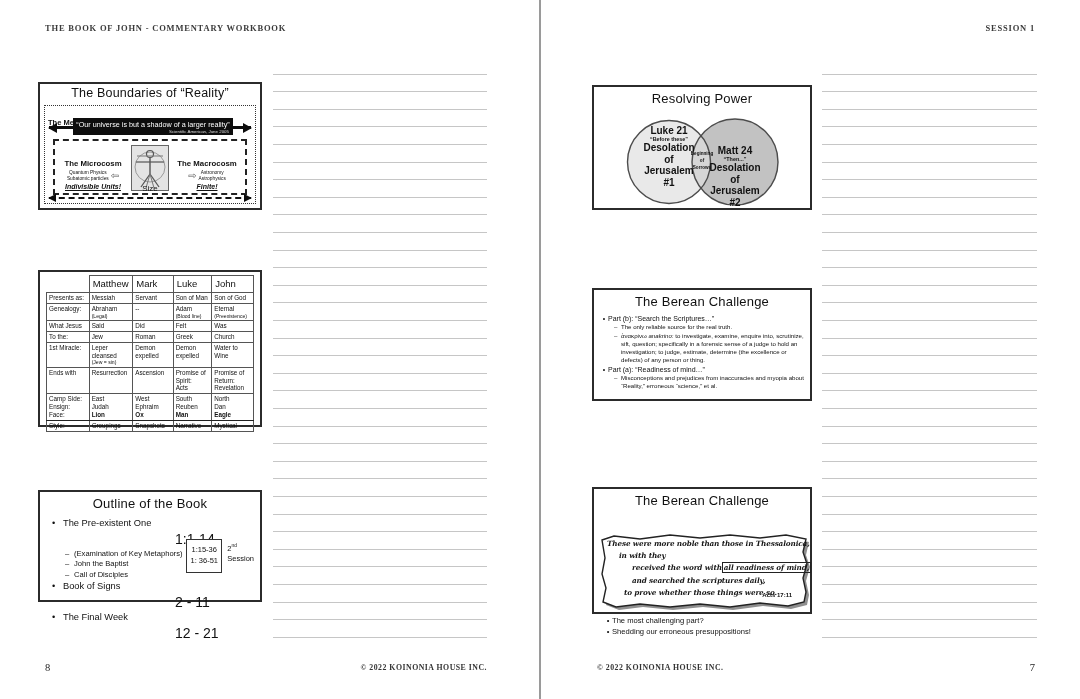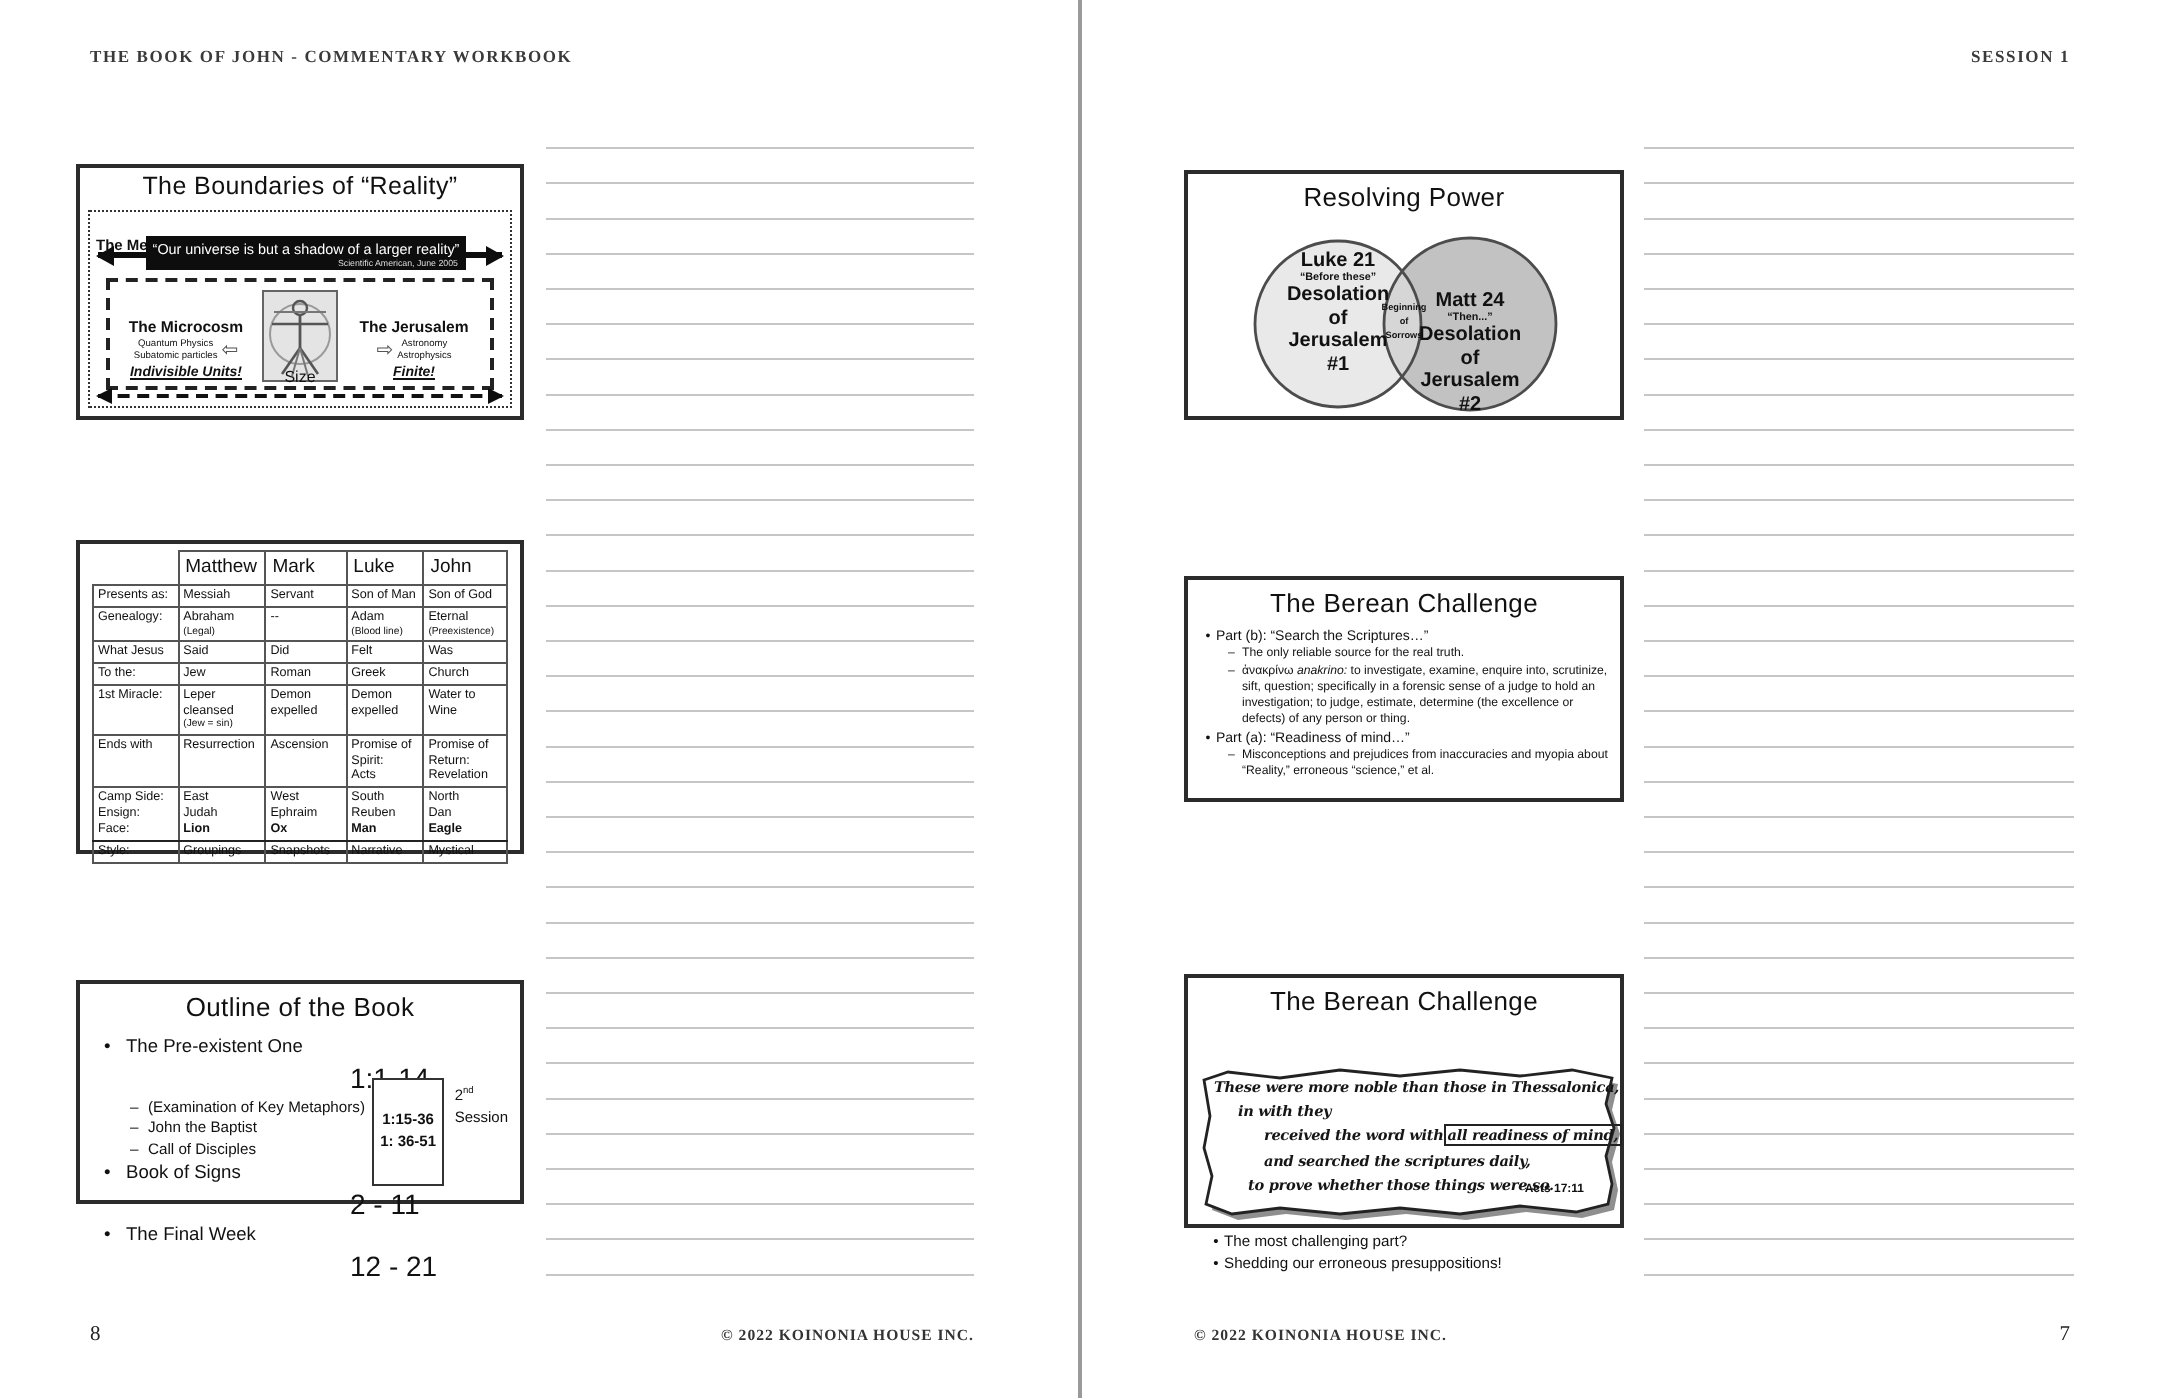--- a/index.html
+++ b/index.html
@@ -70,21 +70,21 @@
 
   
   .outline-body{position:relative;margin:7px 4px 0 12px;}
   .o-item{display:flex;font-size:9.3px;margin-top:2px;}
   .o-mark{width:11px;}
   .o-text{width:112px;}
   .o-ref{font-size:14px;margin-top:13px;}
   .o-sub{display:flex;font-size:7.6px;margin:1.5px 0 0 13px;}
   .o-submark{width:9px;}
   .ref-box{position:absolute;right:34px;top:21px;border:1.5px solid #333;font-size:7.5px;line-height:1.45;
-    padding:15px 3px;text-align:center;background:#fff;font-weight:bold;}
+    padding:5px 3px;text-align:center;background:#fff;}
   .session{position:absolute;right:2px;top:25px;font-size:7.5px;line-height:1.4;}
   .session sup{font-size:4.8px;}
 
   
   .venn-wrap{position:absolute;left:0;top:30px;width:220px;height:92px;}
   .v-block{position:absolute;text-align:center;z-index:2;color:#111;}
   .v-left{left:30px;top:8px;width:90px;}
   .v-right{left:96px;top:8px;width:90px;margin-top:20px;}
   .v-title{font-size:10px;font-weight:bold;}
   .v-sub{font-size:5.4px;font-weight:bold;}
@@ -155,21 +155,21 @@
                 <line x1="4" y1="16" x2="32" y2="16" stroke="#555" stroke-width="1.2"></line>
                 <line x1="5" y1="10" x2="31" y2="10" stroke="#777" stroke-width="1"></line>
                 <line x1="18" y1="28" x2="9" y2="41" stroke="#555" stroke-width="1.3"></line>
                 <line x1="18" y1="28" x2="27" y2="41" stroke="#555" stroke-width="1.3"></line>
                 <line x1="18" y1="28" x2="14" y2="42" stroke="#777" stroke-width="1"></line>
                 <line x1="18" y1="28" x2="22" y2="42" stroke="#777" stroke-width="1"></line>
               </svg>
             </div>
           </div>
           <div class="cosm-col">
-            <div class="cosm-title">The Jerusalem</div>
+            <div class="cosm-title">The Macrocosm</div>
             <div class="cosm-row">
               <span class="outline-arrow">⇨</span>
               <span class="cosm-sub">
                 <span class="cellline">Astronomy</span>
                 <span class="cellline">Astrophysics</span>
               </span>
             </div>
             <div class="cosm-note">Finite!</div>
           </div>
         </div>

